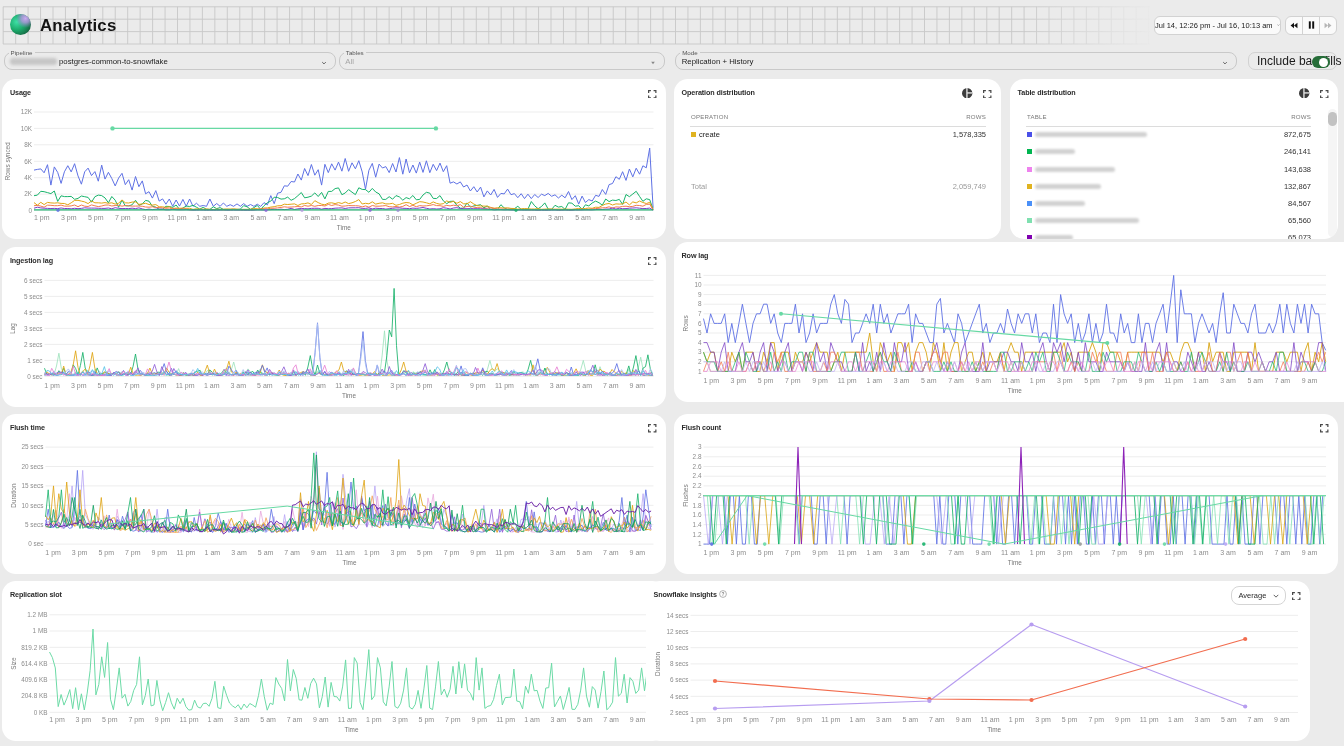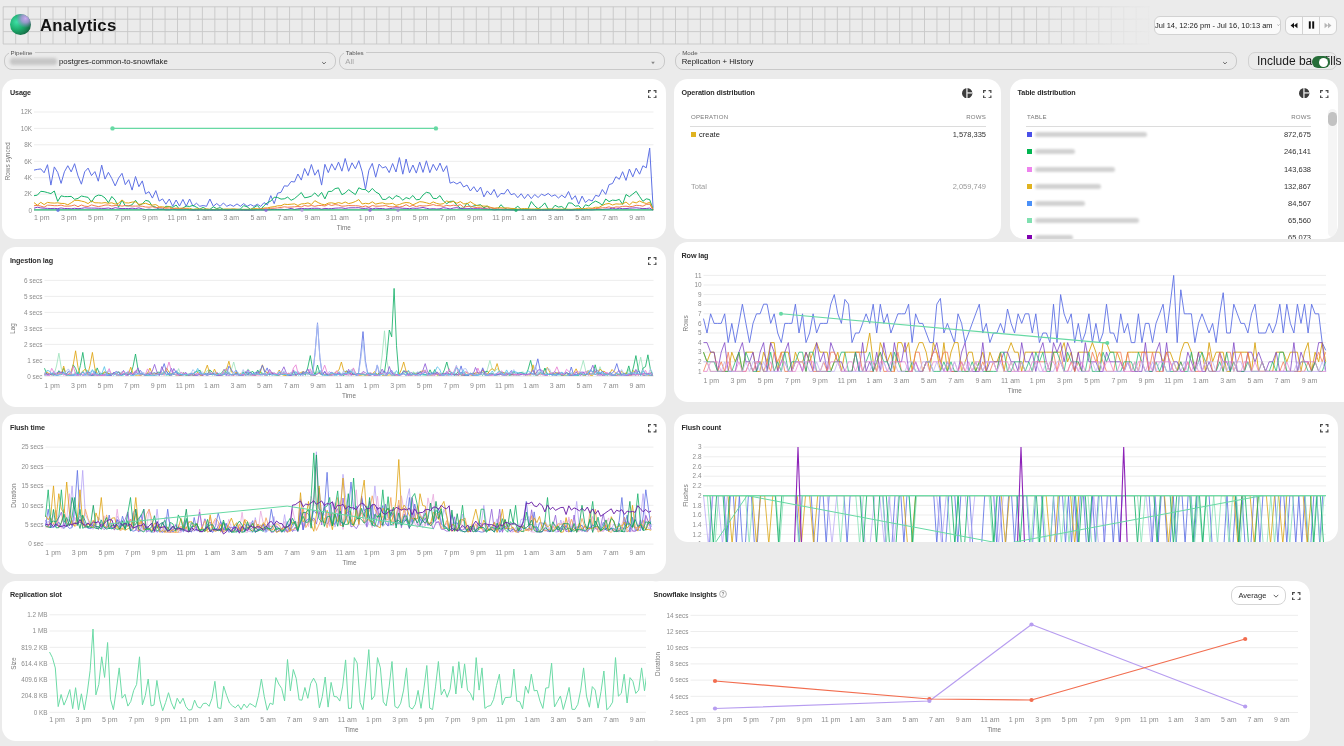--- a/index.html
+++ b/index.html
@@ -522,21 +522,21 @@
       <polyline fill="none" stroke="#8f5fd6" stroke-width="0.9" stroke-linejoin="round" stroke-opacity="0.9" points="43.5,106.2 46.2,112.3 48.8,113.4 51.5,110.4 54.1,109.9 56.8,103.9 59.4,98.2 62.1,112.4 64.7,105.9 67.4,106.1 70.1,112.5 72.7,108.5 75.4,109.0 78.0,108.2 80.7,110.0 83.3,113.1 86.0,113.0 88.7,111.2 91.3,111.6 94.0,112.8 96.6,113.7 99.3,112.7 101.9,115.5 104.6,114.0 107.2,111.6 109.9,112.9 112.6,115.9 115.2,106.0 117.9,107.7 120.5,110.8 123.2,105.5 125.8,97.9 128.5,116.3 131.2,98.6 133.8,95.2 136.5,117.8 139.1,114.1 141.8,95.2 144.4,118.1 147.1,115.9 149.7,117.7 152.4,114.2 155.1,110.7 157.7,116.7 160.4,108.0 163.0,114.6 165.7,113.1 168.3,118.4 171.0,115.8 173.7,111.2 176.3,115.6 179.0,116.7 181.6,113.8 184.3,116.6 186.9,116.9 189.6,117.5 192.2,114.4 194.9,113.1 197.6,98.2 200.2,114.2 202.9,104.8 205.5,110.8 208.2,108.0 210.8,114.7 213.5,116.9 216.2,112.3 218.8,107.7 221.5,114.8 224.1,116.5 226.8,113.1 229.4,113.6 232.1,114.2 234.7,116.6 237.4,115.4 240.1,112.3 242.7,110.1 245.4,114.9 248.0,115.9 250.7,113.1 253.3,118.3 256.0,115.2 258.7,115.4 261.3,110.4 264.0,115.9 266.6,110.6 269.3,118.4 271.9,117.9 274.6,111.9 277.2,114.9 279.9,114.4 282.6,112.1 285.2,118.1 287.9,113.6 290.5,117.6 293.2,113.0 295.8,117.7 298.5,98.4 301.1,115.6 303.8,98.5 306.5,100.1 309.1,107.9 311.8,103.9 314.4,110.0 317.1,97.3 319.7,111.0 322.4,88.5 325.1,110.1 327.7,106.8 330.4,88.3 333.0,99.2 335.7,94.6 338.3,111.4 341.0,84.0 343.6,100.1 346.3,97.5 349.0,112.9 351.6,111.7 354.3,114.7 356.9,110.2 359.6,81.8 362.2,96.9 364.9,112.6 367.6,87.3 370.2,104.5 372.9,106.0 375.5,93.0 378.2,110.1 380.8,111.1 383.5,90.1 386.1,104.1 388.8,103.1 391.5,98.7 394.1,111.4 396.8,91.4 399.4,113.7 402.1,100.1 404.7,107.4 407.4,114.8 410.1,83.5 412.7,102.2 415.4,110.3 418.0,112.1 420.7,104.3 423.3,94.7 426.0,111.3 428.6,108.1 431.3,115.1 434.0,108.5 436.6,107.8 439.3,115.2 441.9,115.4 444.6,117.1 447.2,116.9 449.9,113.9 452.6,102.8 455.2,117.5 457.9,115.6 460.5,115.9 463.2,114.5 465.8,118.0 468.5,113.9 471.1,110.2 473.8,117.6 476.5,109.0 479.1,109.7 481.8,116.9 484.4,116.8 487.1,110.1 489.7,95.2 492.4,116.4 495.1,113.8 497.7,95.2 500.4,118.3 503.0,107.6 505.7,114.6 508.3,117.7 511.0,114.9 513.6,116.7 516.3,115.7 519.0,116.3 521.6,111.3 524.3,115.1 526.9,116.0 529.6,95.8 532.2,111.8 534.9,116.7 537.5,118.1 540.2,117.6 542.9,115.6 545.5,117.5 548.2,117.7 550.8,112.4 553.5,101.2 556.1,117.9 558.8,115.6 561.5,110.4 564.1,117.6 566.8,116.9 569.4,117.9 572.1,101.0 574.7,117.8 577.4,114.7 580.0,117.4 582.7,112.4 585.4,114.5 588.0,113.2 590.7,113.0 593.3,114.3 596.0,115.5 598.6,112.5 601.3,99.8 604.0,115.0 606.6,115.4 609.3,114.7 611.9,117.2 614.6,117.6 617.2,116.5 619.9,113.2 622.5,115.1 625.2,107.1 627.9,109.6 630.5,117.1 633.2,117.2 635.8,115.9 638.5,105.9 641.1,116.0 643.8,101.4 646.5,107.9 649.1,115.8"></polyline>
       <polyline fill="none" stroke="#f4a259" stroke-width="0.9" stroke-linejoin="round" stroke-opacity="0.9" points="43.5,112.3 46.2,113.2 48.8,103.8 51.5,110.4 54.1,104.5 56.8,113.5 59.4,108.6 62.1,95.2 64.7,108.5 67.4,111.7 70.1,106.3 72.7,112.5 75.4,110.3 78.0,105.3 80.7,112.3 83.3,95.2 86.0,104.5 88.7,110.8 91.3,106.0 94.0,114.1 96.6,115.1 99.3,109.6 101.9,112.1 104.6,100.9 107.2,113.3 109.9,110.8 112.6,114.9 115.2,111.4 117.9,116.5 120.5,115.5 123.2,108.7 125.8,112.9 128.5,105.2 131.2,115.3 133.8,100.0 136.5,116.8 139.1,107.1 141.8,115.3 144.4,100.5 147.1,95.2 149.7,105.0 152.4,117.9 155.1,112.0 157.7,113.7 160.4,112.5 163.0,118.0 165.7,118.1 168.3,118.2 171.0,118.3 173.7,118.4 176.3,118.3 179.0,112.1 181.6,116.3 184.3,113.1 186.9,117.4 189.6,117.4 192.2,113.8 194.9,111.2 197.6,117.3 200.2,113.1 202.9,106.7 205.5,118.2 208.2,116.6 210.8,109.5 213.5,104.4 216.2,107.5 218.8,118.2 221.5,109.6 224.1,110.7 226.8,112.7 229.4,115.7 232.1,117.3 234.7,116.8 237.4,110.1 240.1,118.3 242.7,105.4 245.4,107.1 248.0,116.4 250.7,116.6 253.3,106.1 256.0,114.1 258.7,110.9 261.3,115.9 264.0,103.7 266.6,111.9 269.3,112.4 271.9,113.4 274.6,109.5 277.2,111.3 279.9,115.4 282.6,115.5 285.2,118.4 287.9,116.9 290.5,115.5 293.2,114.8 295.8,114.1 298.5,104.3 301.1,93.8 303.8,113.6 306.5,108.6 309.1,104.7 311.8,106.6 314.4,116.5 317.1,110.6 319.7,103.5 322.4,104.2 325.1,113.8 327.7,101.7 330.4,99.6 333.0,100.7 335.7,83.5 338.3,111.5 341.0,111.5 343.6,91.3 346.3,97.9 349.0,97.6 351.6,111.9 354.3,94.2 356.9,103.1 359.6,98.7 362.2,109.0 364.9,100.1 367.6,96.9 370.2,81.8 372.9,95.4 375.5,99.8 378.2,108.4 380.8,102.1 383.5,104.6 386.1,106.1 388.8,83.5 391.5,110.7 394.1,102.8 396.8,86.0 399.4,109.1 402.1,94.2 404.7,104.9 407.4,108.6 410.1,100.1 412.7,106.7 415.4,91.5 418.0,101.0 420.7,105.3 423.3,103.4 426.0,108.3 428.6,112.0 431.3,102.4 434.0,99.9 436.6,99.8 439.3,114.0 441.9,114.5 444.6,106.6 447.2,115.5 449.9,117.1 452.6,116.5 455.2,116.2 457.9,111.3 460.5,105.5 463.2,104.1 465.8,116.7 468.5,111.9 471.1,115.8 473.8,109.7 476.5,116.2 479.1,113.5 481.8,118.0 484.4,115.0 487.1,116.1 489.7,114.8 492.4,116.1 495.1,115.7 497.7,108.3 500.4,112.9 503.0,106.0 505.7,113.6 508.3,110.2 511.0,114.3 513.6,118.2 516.3,118.3 519.0,116.9 521.6,117.2 524.3,116.2 526.9,117.0 529.6,101.7 532.2,114.5 534.9,117.7 537.5,117.3 540.2,115.2 542.9,116.8 545.5,115.9 548.2,115.1 550.8,112.3 553.5,114.6 556.1,109.7 558.8,110.3 561.5,109.6 564.1,112.9 566.8,115.4 569.4,105.2 572.1,113.9 574.7,117.8 577.4,115.2 580.0,104.5 582.7,112.7 585.4,118.0 588.0,96.5 590.7,112.0 593.3,95.2 596.0,118.1 598.6,116.6 601.3,114.8 604.0,106.1 606.6,117.2 609.3,118.4 611.9,114.8 614.6,117.3 617.2,114.6 619.9,116.7 622.5,103.2 625.2,118.1 627.9,115.0 630.5,111.3 633.2,114.0 635.8,113.1 638.5,113.3 641.1,105.9 643.8,116.2 646.5,110.2 649.1,102.3"></polyline>
       <polyline fill="none" stroke="#5e71e4" stroke-width="0.9" stroke-linejoin="round" stroke-opacity="0.9" points="43.5,112.2 46.2,95.2 48.8,113.4 51.5,113.0 54.1,112.2 56.8,108.2 59.4,112.1 62.1,114.4 64.7,111.1 67.4,114.4 70.1,113.6 72.7,93.2 75.4,56.4 78.0,100.6 80.7,103.4 83.3,111.8 86.0,114.3 88.7,114.6 91.3,109.8 94.0,113.4 96.6,115.3 99.3,109.9 101.9,113.6 104.6,113.5 107.2,101.0 109.9,115.0 112.6,112.9 115.2,105.5 117.9,113.6 120.5,102.2 123.2,111.2 125.8,108.1 128.5,115.8 131.2,117.2 133.8,116.3 136.5,107.3 139.1,100.7 141.8,115.3 144.4,112.3 147.1,114.0 149.7,117.1 152.4,115.6 155.1,118.2 157.7,116.3 160.4,118.1 163.0,117.4 165.7,95.2 168.3,114.9 171.0,118.0 173.7,115.2 176.3,112.5 179.0,115.4 181.6,117.8 184.3,106.1 186.9,116.6 189.6,118.1 192.2,103.5 194.9,117.0 197.6,115.8 200.2,117.8 202.9,115.3 205.5,110.4 208.2,116.4 210.8,118.4 213.5,111.8 216.2,99.1 218.8,108.7 221.5,116.2 224.1,109.1 226.8,118.3 229.4,116.5 232.1,111.6 234.7,118.2 237.4,113.6 240.1,117.2 242.7,117.5 245.4,110.5 248.0,112.1 250.7,106.6 253.3,118.3 256.0,116.0 258.7,112.9 261.3,110.2 264.0,117.7 266.6,113.7 269.3,95.2 271.9,109.2 274.6,118.2 277.2,116.1 279.9,115.6 282.6,118.1 285.2,107.5 287.9,115.8 290.5,112.9 293.2,107.6 295.8,116.6 298.5,94.6 301.1,116.0 303.8,106.8 306.5,105.0 309.1,106.8 311.8,96.1 314.4,99.7 317.1,74.1 319.7,104.0 322.4,94.2 325.1,58.3 327.7,101.4 330.4,109.2 333.0,110.3 335.7,99.9 338.3,107.5 341.0,110.6 343.6,107.6 346.3,99.1 349.0,68.0 351.6,95.8 354.3,92.1 356.9,107.2 359.6,84.1 362.2,96.6 364.9,94.5 367.6,105.0 370.2,90.4 372.9,111.6 375.5,112.6 378.2,100.2 380.8,91.6 383.5,109.0 386.1,112.1 388.8,97.4 391.5,101.9 394.1,110.2 396.8,108.6 399.4,110.4 402.1,105.9 404.7,106.8 407.4,83.5 410.1,108.3 412.7,90.0 415.4,101.3 418.0,105.1 420.7,108.6 423.3,104.1 426.0,111.1 428.6,109.1 431.3,107.8 434.0,106.0 436.6,94.3 439.3,109.9 441.9,112.5 444.6,113.4 447.2,115.2 449.9,100.7 452.6,109.6 455.2,108.8 457.9,114.7 460.5,117.7 463.2,117.3 465.8,117.4 468.5,116.1 471.1,114.4 473.8,117.7 476.5,117.2 479.1,118.1 481.8,117.9 484.4,114.9 487.1,111.4 489.7,115.9 492.4,117.9 495.1,112.7 497.7,118.2 500.4,114.9 503.0,111.8 505.7,115.3 508.3,117.0 511.0,114.7 513.6,116.4 516.3,118.4 519.0,113.5 521.6,105.5 524.3,87.4 526.9,112.8 529.6,116.2 532.2,97.9 534.9,118.3 537.5,108.7 540.2,109.1 542.9,109.8 545.5,116.4 548.2,117.3 550.8,117.1 553.5,115.9 556.1,113.3 558.8,114.5 561.5,116.0 564.1,111.5 566.8,116.9 569.4,117.6 572.1,114.7 574.7,113.1 577.4,112.8 580.0,111.2 582.7,117.2 585.4,116.8 588.0,114.6 590.7,110.7 593.3,113.3 596.0,111.8 598.6,116.7 601.3,108.3 604.0,116.2 606.6,116.5 609.3,114.5 611.9,114.4 614.6,117.0 617.2,106.8 619.9,83.5 622.5,111.5 625.2,101.1 627.9,117.8 630.5,103.3 633.2,116.2 635.8,115.7 638.5,116.5 641.1,102.9 643.8,75.8 646.5,95.2 649.1,113.0"></polyline>
       <polyline fill="none" stroke="#dfa412" stroke-width="0.9" stroke-linejoin="round" stroke-opacity="0.9" points="43.5,101.6 46.2,105.8 48.8,101.0 51.5,71.9 54.1,104.9 56.8,79.7 59.4,95.2 62.1,99.1 64.7,68.0 67.4,98.0 70.1,110.1 72.7,111.8 75.4,102.9 78.0,75.8 80.7,108.4 83.3,113.1 86.0,109.8 88.7,112.3 91.3,113.8 94.0,98.9 96.6,106.8 99.3,83.5 101.9,111.5 104.6,113.6 107.2,110.8 109.9,104.2 112.6,103.7 115.2,114.1 117.9,115.2 120.5,114.4 123.2,116.3 125.8,114.8 128.5,113.0 131.2,106.8 133.8,83.5 136.5,111.5 139.1,105.6 141.8,115.7 144.4,115.0 147.1,114.0 149.7,116.6 152.4,109.1 155.1,110.4 157.7,118.2 160.4,116.4 163.0,118.4 165.7,113.1 168.3,117.2 171.0,115.6 173.7,118.1 176.3,114.0 179.0,104.4 181.6,113.6 184.3,114.3 186.9,108.2 189.6,107.6 192.2,112.7 194.9,109.5 197.6,117.8 200.2,113.4 202.9,117.2 205.5,115.9 208.2,100.8 210.8,116.1 213.5,117.3 216.2,116.1 218.8,110.5 221.5,117.8 224.1,115.4 226.8,110.3 229.4,104.1 232.1,112.0 234.7,108.6 237.4,116.2 240.1,116.3 242.7,105.9 245.4,113.9 248.0,113.5 250.7,109.4 253.3,114.9 256.0,110.1 258.7,114.4 261.3,108.8 264.0,111.4 266.6,116.1 269.3,116.0 271.9,114.6 274.6,118.4 277.2,117.2 279.9,115.1 282.6,113.4 285.2,112.5 287.9,117.5 290.5,108.1 293.2,109.3 295.8,114.9 298.5,78.7 301.1,107.9 303.8,104.4 306.5,87.4 309.1,110.1 311.8,117.3 314.4,101.0 317.1,71.9 319.7,105.4 322.4,109.2 325.1,96.2 327.7,103.4 330.4,115.7 333.0,100.4 335.7,107.5 338.3,97.1 341.0,64.1 343.6,98.9 346.3,110.3 349.0,105.5 351.6,112.1 354.3,95.6 356.9,110.4 359.6,81.7 362.2,66.1 364.9,104.5 367.6,106.8 370.2,107.3 372.9,110.1 375.5,112.3 378.2,113.8 380.8,94.3 383.5,96.7 386.1,95.1 388.8,108.7 391.5,102.1 394.1,87.1 396.8,45.5 399.4,96.3 402.1,91.1 404.7,94.9 407.4,101.5 410.1,104.7 412.7,104.8 415.4,104.9 418.0,79.7 420.7,91.5 423.3,92.1 426.0,109.3 428.6,109.4 431.3,98.3 434.0,101.5 436.6,105.5 439.3,92.2 441.9,87.4 444.6,101.1 447.2,114.6 449.9,110.5 452.6,111.1 455.2,117.1 457.9,105.9 460.5,105.7 463.2,107.4 465.8,118.1 468.5,116.8 471.1,105.7 473.8,95.2 476.5,107.5 479.1,114.9 481.8,106.1 484.4,111.0 487.1,117.0 489.7,113.2 492.4,108.4 495.1,118.4 497.7,111.3 500.4,95.2 503.0,114.7 505.7,114.2 508.3,114.9 511.0,113.1 513.6,118.0 516.3,114.6 519.0,113.3 521.6,112.8 524.3,116.4 526.9,113.9 529.6,116.3 532.2,103.8 534.9,108.6 537.5,102.4 540.2,114.6 542.9,108.1 545.5,113.2 548.2,110.5 550.8,117.6 553.5,113.5 556.1,111.4 558.8,118.4 561.5,117.8 564.1,103.6 566.8,118.2 569.4,114.2 572.1,116.2 574.7,115.9 577.4,109.0 580.0,115.7 582.7,111.9 585.4,114.4 588.0,114.7 590.7,114.2 593.3,113.4 596.0,112.4 598.6,117.2 601.3,115.0 604.0,110.9 606.6,117.5 609.3,102.7 611.9,108.2 614.6,113.5 617.2,112.0 619.9,112.0 622.5,108.1 625.2,114.0 627.9,110.7 630.5,91.3 633.2,113.3 635.8,117.1 638.5,109.9 641.1,111.4 643.8,115.7 646.5,115.4 649.1,116.3"></polyline>
       <polyline fill="none" stroke="#17b26a" stroke-width="0.9" stroke-linejoin="round" stroke-opacity="0.9" points="43.5,102.9 46.2,75.8 48.8,108.4 51.5,107.1 54.1,108.0 56.8,102.9 59.4,75.8 62.1,108.4 64.7,103.5 67.4,111.9 70.1,103.2 72.7,83.5 75.4,111.5 78.0,95.4 80.7,114.3 83.3,112.7 86.0,112.7 88.7,113.5 91.3,113.0 94.0,114.5 96.6,114.5 99.3,105.9 101.9,113.0 104.6,115.2 107.2,114.1 109.9,114.8 112.6,113.5 115.2,115.5 117.9,114.7 120.5,110.1 123.2,114.6 125.8,99.1 128.5,83.5 131.2,111.5 133.8,110.2 136.5,104.4 139.1,101.6 141.8,95.2 144.4,116.1 147.1,114.6 149.7,118.3 152.4,112.6 155.1,117.0 157.7,115.1 160.4,109.8 163.0,106.3 165.7,117.1 168.3,108.4 171.0,109.9 173.7,117.1 176.3,100.9 179.0,106.0 181.6,116.4 184.3,104.4 186.9,116.3 189.6,108.6 192.2,110.3 194.9,109.8 197.6,117.1 200.2,115.2 202.9,116.2 205.5,105.4 208.2,117.9 210.8,113.7 213.5,115.1 216.2,115.3 218.8,116.9 221.5,108.1 224.1,115.6 226.8,114.3 229.4,118.2 232.1,118.1 234.7,117.8 237.4,116.6 240.1,118.4 242.7,117.8 245.4,107.8 248.0,114.5 250.7,118.2 253.3,113.4 256.0,116.1 258.7,116.2 261.3,117.3 264.0,114.2 266.6,114.3 269.3,117.4 271.9,117.2 274.6,114.0 277.2,114.2 279.9,117.2 282.6,116.2 285.2,109.6 287.9,104.5 290.5,110.5 293.2,107.1 295.8,115.7 298.5,109.1 301.1,102.3 303.8,108.5 306.5,107.9 309.1,84.5 311.8,38.9 314.4,93.6 317.1,104.9 319.7,108.2 322.4,93.6 325.1,92.0 327.7,83.5 330.4,111.4 333.0,93.7 335.7,76.9 338.3,107.6 341.0,109.0 343.6,110.5 346.3,110.1 349.0,95.8 351.6,64.1 354.3,103.7 356.9,104.9 359.6,94.3 362.2,102.7 364.9,92.3 367.6,104.9 370.2,110.9 372.9,112.3 375.5,102.0 378.2,102.9 380.8,75.8 383.5,105.6 386.1,82.7 388.8,111.1 391.5,109.3 394.1,107.2 396.8,106.4 399.4,110.4 402.1,102.1 404.7,102.0 407.4,111.7 410.1,83.4 412.7,79.5 415.4,91.3 418.0,111.3 420.7,106.0 423.3,99.2 426.0,108.5 428.6,111.9 431.3,108.9 434.0,96.3 436.6,99.1 439.3,94.7 441.9,114.3 444.6,114.5 447.2,116.5 449.9,114.2 452.6,115.5 455.2,116.3 457.9,110.7 460.5,91.3 463.2,114.6 465.8,116.1 468.5,114.6 471.1,111.3 473.8,117.8 476.5,115.5 479.1,95.2 481.8,95.2 484.4,117.7 487.1,115.1 489.7,113.2 492.4,114.3 495.1,115.1 497.7,114.6 500.4,104.7 503.0,115.5 505.7,118.2 508.3,107.6 511.0,110.7 513.6,91.3 516.3,114.6 519.0,117.3 521.6,117.7 524.3,98.0 526.9,110.9 529.6,110.5 532.2,113.3 534.9,112.8 537.5,117.6 540.2,114.1 542.9,106.8 545.5,83.5 548.2,111.5 550.8,117.6 553.5,116.2 556.1,112.0 558.8,118.0 561.5,112.3 564.1,115.7 566.8,114.0 569.4,116.8 572.1,117.2 574.7,115.4 577.4,115.7 580.0,115.7 582.7,116.9 585.4,114.8 588.0,105.3 590.7,87.4 593.3,113.0 596.0,103.2 598.6,116.2 601.3,112.5 604.0,105.9 606.6,116.4 609.3,113.8 611.9,117.7 614.6,117.2 617.2,109.4 619.9,118.0 622.5,112.6 625.2,110.1 627.9,109.9 630.5,113.7 633.2,104.9 635.8,79.7 638.5,109.9 641.1,115.7 643.8,107.6 646.5,109.5 649.1,107.9"></polyline>
       <polyline fill="none" stroke="#0e9f5d" stroke-width="0.9" stroke-linejoin="round" stroke-opacity="0.9" points="43.5,111.7 46.2,113.1 48.8,113.5 51.5,95.5 54.1,113.8 56.8,113.7 59.4,108.6 62.1,100.2 64.7,112.4 67.4,106.8 70.1,83.5 72.7,95.2 75.4,106.1 78.0,114.5 80.7,101.1 83.3,107.4 86.0,113.9 88.7,110.3 91.3,91.3 94.0,112.5 96.6,112.6 99.3,115.3 101.9,109.0 104.6,103.5 107.2,115.0 109.9,111.0 112.6,111.7 115.2,110.7 117.9,115.2 120.5,106.7 123.2,115.7 125.8,106.7 128.5,116.9 131.2,114.4 133.8,95.2 136.5,115.1 139.1,116.6 141.8,118.0 144.4,114.1 147.1,115.6 149.7,112.6 152.4,101.7 155.1,114.4 157.7,110.2 160.4,108.7 163.0,113.0 165.7,117.5 168.3,114.8 171.0,112.4 173.7,115.2 176.3,113.4 179.0,115.9 181.6,112.7 184.3,95.2 186.9,118.1 189.6,112.5 192.2,112.2 194.9,110.2 197.6,115.9 200.2,116.0 202.9,117.4 205.5,112.4 208.2,110.9 210.8,110.9 213.5,115.8 216.2,116.7 218.8,116.0 221.5,106.0 224.1,116.5 226.8,114.8 229.4,118.1 232.1,117.0 234.7,110.9 237.4,107.1 240.1,110.9 242.7,117.4 245.4,113.8 248.0,113.7 250.7,109.5 253.3,118.0 256.0,116.9 258.7,115.2 261.3,114.3 264.0,112.3 266.6,114.7 269.3,114.4 271.9,110.1 274.6,115.8 277.2,114.3 279.9,118.2 282.6,114.3 285.2,113.1 287.9,111.0 290.5,104.3 293.2,110.4 295.8,117.2 298.5,107.5 301.1,98.4 303.8,98.7 306.5,95.4 309.1,114.2 311.8,85.5 314.4,40.9 317.1,94.4 319.7,98.8 322.4,112.4 325.1,102.9 327.7,102.0 330.4,112.0 333.0,99.7 335.7,112.3 338.3,97.0 341.0,113.0 343.6,104.9 346.3,79.7 349.0,109.9 351.6,110.9 354.3,104.9 356.9,103.6 359.6,105.6 362.2,109.2 364.9,106.8 367.6,83.5 370.2,111.5 372.9,100.2 375.5,103.3 378.2,99.2 380.8,111.5 383.5,97.9 386.1,93.9 388.8,101.6 391.5,93.2 394.1,114.0 396.8,98.9 399.4,111.4 402.1,108.3 404.7,104.7 407.4,113.7 410.1,109.9 412.7,103.9 415.4,109.0 418.0,102.4 420.7,106.5 423.3,109.3 426.0,104.6 428.6,89.0 431.3,107.3 434.0,87.4 436.6,104.6 439.3,97.1 441.9,111.1 444.6,114.2 447.2,117.2 449.9,96.1 452.6,117.3 455.2,99.7 457.9,116.8 460.5,117.0 463.2,118.2 465.8,115.1 468.5,112.0 471.1,118.0 473.8,116.5 476.5,113.6 479.1,113.5 481.8,113.6 484.4,118.2 487.1,115.5 489.7,115.8 492.4,118.1 495.1,109.1 497.7,115.0 500.4,115.0 503.0,105.3 505.7,112.6 508.3,95.2 511.0,108.3 513.6,109.8 516.3,116.9 519.0,111.6 521.6,114.7 524.3,113.7 526.9,111.2 529.6,106.2 532.2,116.4 534.9,117.8 537.5,117.9 540.2,117.7 542.9,113.6 545.5,115.2 548.2,117.9 550.8,107.8 553.5,112.6 556.1,116.0 558.8,113.7 561.5,109.5 564.1,109.7 566.8,109.8 569.4,117.4 572.1,109.5 574.7,118.4 577.4,110.7 580.0,91.3 582.7,109.2 585.4,115.1 588.0,105.2 590.7,118.4 593.3,107.0 596.0,112.6 598.6,116.7 601.3,114.8 604.0,115.4 606.6,111.7 609.3,104.6 611.9,106.8 614.6,117.5 617.2,116.8 619.9,117.4 622.5,117.9 625.2,108.8 627.9,87.4 630.5,113.0 633.2,105.5 635.8,112.5 638.5,110.7 641.1,116.7 643.8,115.5 646.5,107.4 649.1,110.1"></polyline>
       <polyline fill="none" stroke="#6b21a8" stroke-width="1.0" stroke-linejoin="round" stroke-opacity="0.95" points="43.5,110.3 46.2,111.0 48.8,109.5 51.5,112.5 54.1,110.0 56.8,112.3 59.4,112.6 62.1,111.5 64.7,112.3 67.4,110.2 70.1,110.4 72.7,109.4 75.4,109.8 78.0,105.5 80.7,110.0 83.3,111.3 86.0,109.2 88.7,111.3 91.3,107.8 94.0,108.8 96.6,107.4 99.3,112.5 101.9,109.7 104.6,107.1 107.2,105.7 109.9,105.9 112.6,113.8 115.2,109.3 117.9,108.7 120.5,111.8 123.2,108.9 125.8,111.5 128.5,110.2 131.2,114.0 133.8,113.0 136.5,111.6 139.1,111.8 141.8,109.4 144.4,114.1 147.1,112.1 149.7,109.2 152.4,117.4 155.1,107.5 157.7,113.8 160.4,113.3 163.0,112.5 165.7,117.2 168.3,115.9 171.0,112.2 173.7,115.4 176.3,114.6 179.0,114.5 181.6,115.8 184.3,117.2 186.9,118.0 189.6,113.6 192.2,116.2 194.9,115.5 197.6,117.3 200.2,117.8 202.9,114.8 205.5,112.9 208.2,117.6 210.8,115.7 213.5,115.6 216.2,116.1 218.8,114.7 221.5,120.0 224.1,118.0 226.8,115.4 229.4,117.6 232.1,113.2 234.7,113.8 237.4,119.2 240.1,112.2 242.7,115.2 245.4,116.5 248.0,111.9 250.7,112.9 253.3,113.5 256.0,112.6 258.7,113.5 261.3,116.4 264.0,113.2 266.6,108.9 269.3,107.3 271.9,110.8 274.6,107.0 277.2,109.3 279.9,109.6 282.6,113.9 285.2,112.6 287.9,111.5 290.5,91.2 293.2,90.7 295.8,88.8 298.5,87.0 301.1,92.7 303.8,90.0 306.5,90.9 309.1,88.9 311.8,86.8 314.4,90.4 317.1,88.7 319.7,86.9 322.4,91.6 325.1,89.5 327.7,90.1 330.4,87.7 333.0,95.3 335.7,91.2 338.3,91.7 341.0,90.2 343.6,95.3 346.3,92.2 349.0,93.8 351.6,93.9 354.3,95.7 356.9,91.4 359.6,89.2 362.2,90.4 364.9,94.7 367.6,94.4 370.2,90.8 372.9,90.6 375.5,95.3 378.2,93.6 380.8,99.1 383.5,100.3 386.1,98.3 388.8,96.2 391.5,96.2 394.1,93.3 396.8,94.7 399.4,96.1 402.1,94.9 404.7,95.9 407.4,94.2 410.1,100.8 412.7,94.8 415.4,99.3 418.0,98.7 420.7,98.4 423.3,95.9 426.0,95.3 428.6,96.7 431.3,93.1 434.0,93.1 436.6,95.5 439.3,91.2 441.9,93.8 444.6,94.8 447.2,91.7 449.9,117.1 452.6,114.3 455.2,116.9 457.9,114.9 460.5,111.4 463.2,113.8 465.8,111.0 468.5,117.7 471.1,110.9 473.8,107.1 476.5,110.6 479.1,112.7 481.8,109.7 484.4,110.0 487.1,110.8 489.7,110.6 492.4,111.6 495.1,113.4 497.7,110.7 500.4,111.8 503.0,108.5 505.7,108.7 508.3,110.4 511.0,109.6 513.6,110.2 516.3,112.0 519.0,113.2 521.6,107.6 524.3,89.0 526.9,89.7 529.6,88.0 532.2,91.9 534.9,92.7 537.5,89.3 540.2,91.5 542.9,97.9 545.5,90.9 548.2,95.5 550.8,93.2 553.5,96.4 556.1,94.9 558.8,93.5 561.5,93.4 564.1,100.5 566.8,91.8 569.4,96.1 572.1,93.9 574.7,95.0 577.4,96.8 580.0,94.4 582.7,96.9 585.4,93.0 588.0,99.2 590.7,94.9 593.3,100.2 596.0,96.4 598.6,102.3 601.3,100.6 604.0,98.5 606.6,96.7 609.3,94.8 611.9,99.9 614.6,96.2 617.2,97.3 619.9,95.7 622.5,100.4 625.2,97.1 627.9,98.0 630.5,97.4 633.2,98.3 635.8,91.6 638.5,94.9 641.1,97.8 643.8,95.5 646.5,98.3 649.1,97.0"></polyline>
       <polyline fill="none" stroke="#67d9a4" stroke-width="1.0" points="107.2,109.9 285.2,92.1 431.3,114.6"></polyline>
     </svg>
   </div>
-<div class="card" style="left:674px;top:413.9px;width:664px;height:128px">
+<div class="card" style="left:674px;top:413.9px;width:664px;height:160px">
     <div class="ctitle">Flush count</div>
     <div class="fsicon"><svg width="8.5" height="8.5" viewBox="0 0 16 16" fill="none" stroke="#4a4a4a" stroke-width="2.3">
         <path d="M1.2 5.5 V1.2 H5.5"></path>
         <path d="M10.5 1.2 H14.8 V5.5"></path>
         <path d="M14.8 10.5 V14.8 H10.5"></path>
         <path d="M5.5 14.8 H1.2 V10.5"></path>
       </svg></div>
     <svg width="664" height="160" viewBox="0 0 664 160" style="position:absolute;left:0;top:0">
       <line x1="29.5" y1="33.1" x2="652.0" y2="33.1" stroke="#ededed" stroke-width="1"></line>
       <line x1="29.5" y1="42.8" x2="652.0" y2="42.8" stroke="#ededed" stroke-width="1"></line>

